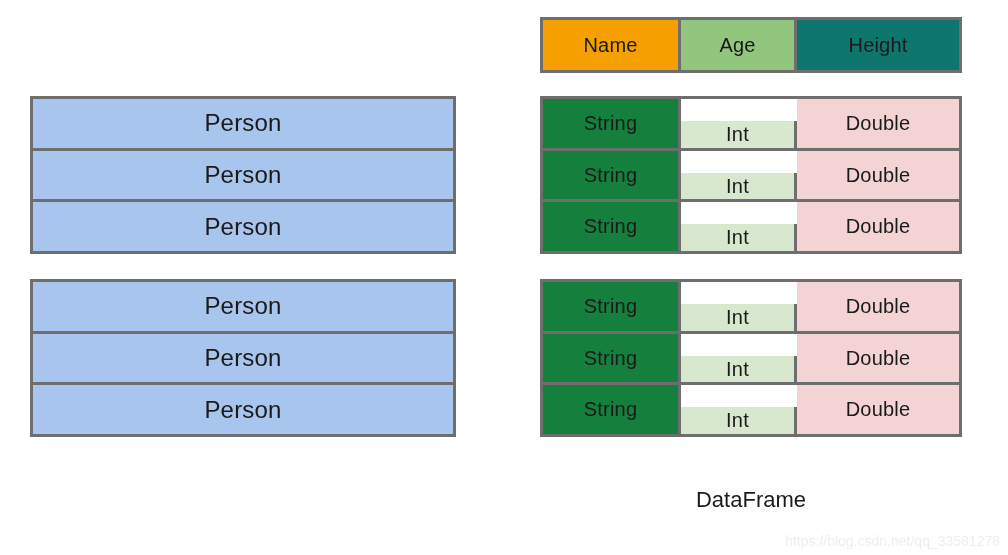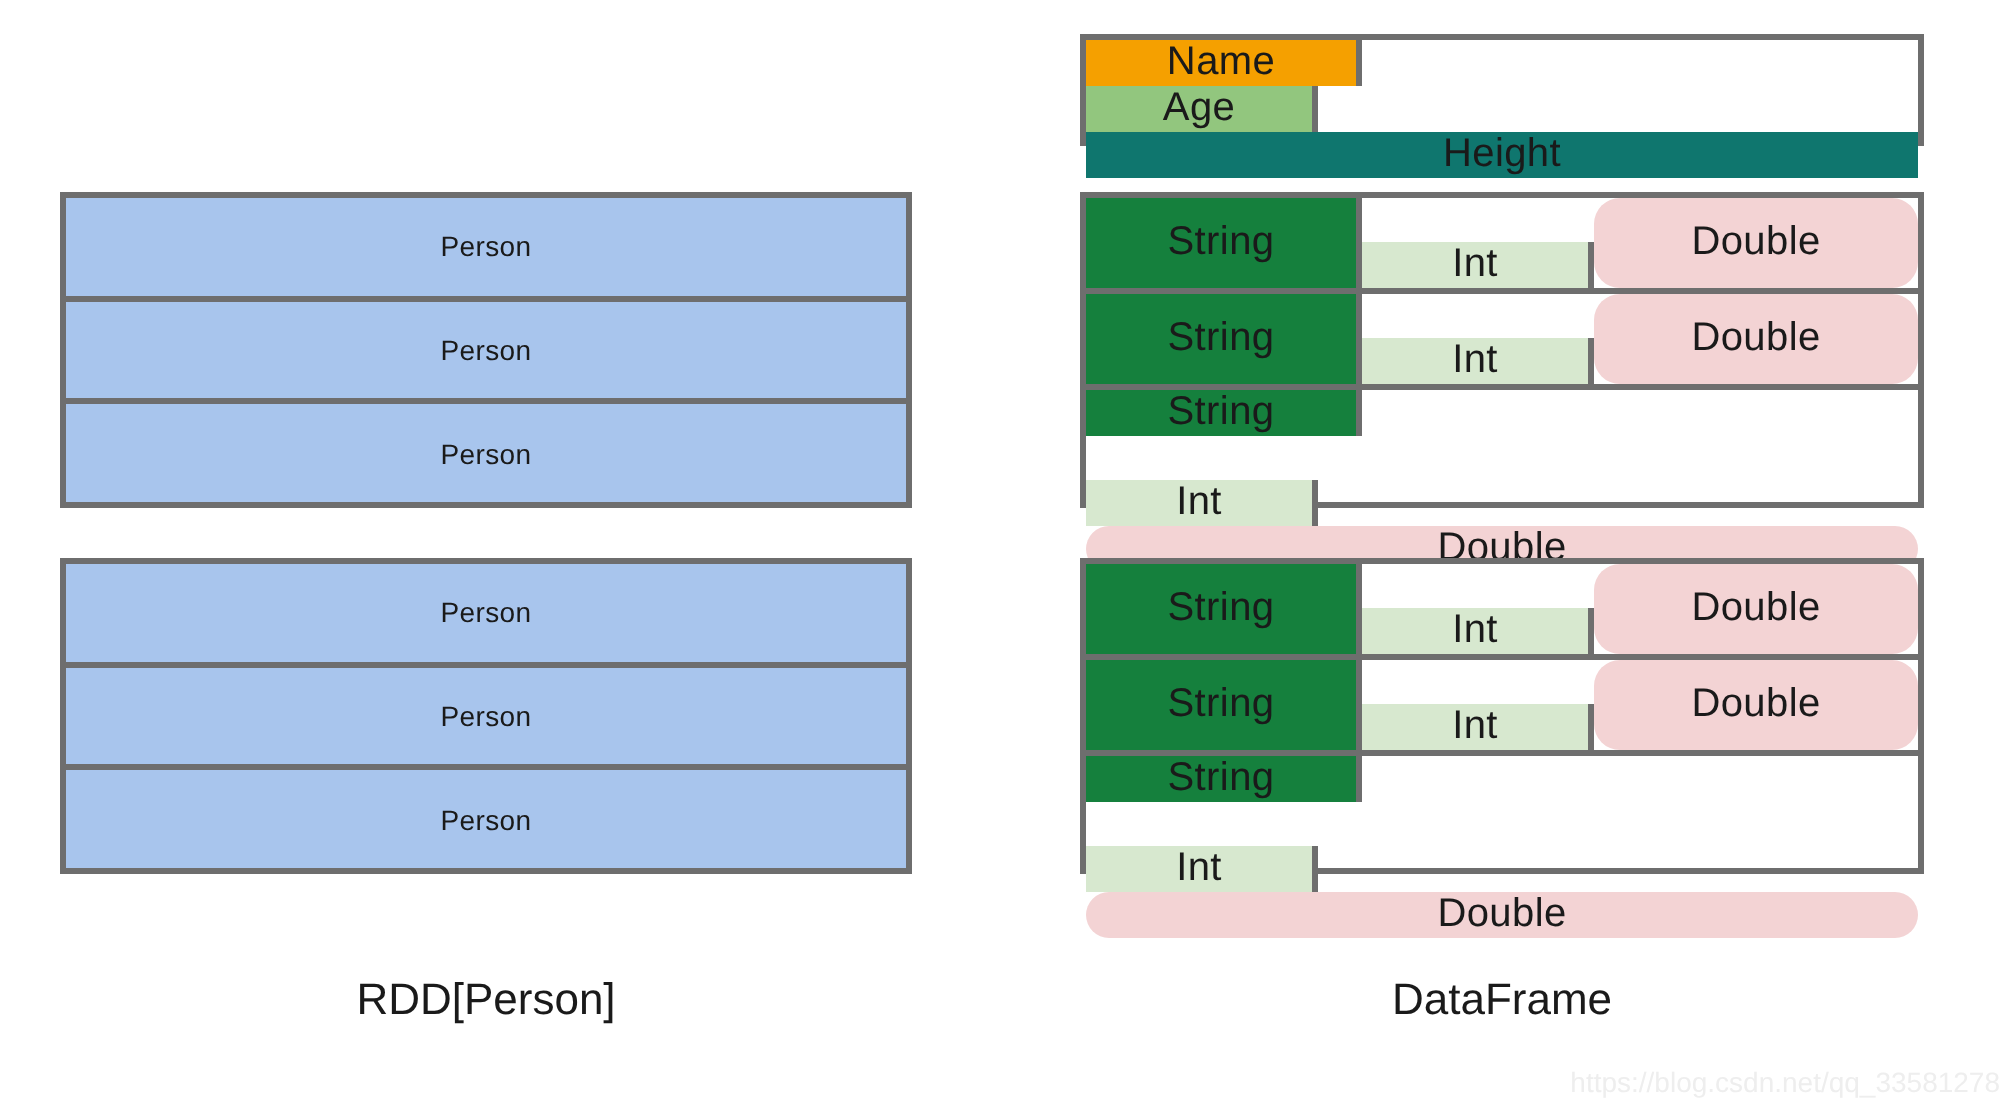--- a/index.html
+++ b/index.html
@@ -33,33 +33,33 @@
 
   
   .rdd-row {
     flex: 1 1 0;
     box-sizing: border-box;
     background: #a8c5ed;
     border-bottom: 3px solid #6e6e6e;
     display: flex;
     align-items: center;
     justify-content: center;
-    font-size: 14px;
+    font-size: 24px;
     letter-spacing: .2px;
   }
   .rdd-row:last-child { border-bottom: none; }
 
   
   .df-row {
     flex: 1 1 0;
     box-sizing: border-box;
     display: flex;
     border-bottom: 3px solid #6e6e6e;
   }
-  .df-row:last-child { border-bottom: none; flex-direction: column; }
+  .df-row:last-child { border-bottom: none; }
 
   .df-cell {
     box-sizing: border-box;
     display: flex;
     align-items: center;
     justify-content: center;
     font-size: 20px;
     border-right: 3px solid #6e6e6e;
     letter-spacing: .2px;
   }
@@ -71,21 +71,21 @@
   .col-height { flex: 1 1 auto; }
 
   
   .hdr-name   { background: #f5a000; }
   .hdr-age    { background: #92c67e; }
   .hdr-height { background: #0f766e; }
 
   
   .cell-name   { background: #15803d; }
   .cell-age    { background: #d7e8cf; margin-top: 22px; }
-  .cell-height { background: #f3d3d4; border-radius: 13px; }
+  .cell-height { background: #f3d3d4; }
 
   
   #df-header    { left: 540px; top: 17px;  width: 422px; height: 56px; }
   #df-group-1   { left: 540px; top: 96px;  width: 422px; height: 158px; }
   #df-group-2   { left: 540px; top: 279px; width: 422px; height: 158px; }
 
   #rdd-group-1  { left: 30px;  top: 96px;  width: 426px; height: 158px; }
   #rdd-group-2  { left: 30px;  top: 279px; width: 426px; height: 158px; }
 
   
@@ -164,18 +164,17 @@
       <div class="df-cell col-age cell-age">Int</div>
       <div class="df-cell col-height cell-height">Double</div>
     </div>
     <div class="df-row">
       <div class="df-cell col-name cell-name">String</div>
       <div class="df-cell col-age cell-age">Int</div>
       <div class="df-cell col-height cell-height">Double</div>
     </div>
   </div>
 
-  <div class="caption" id="caption-rdd">RDD[Person]</div>
   <div class="caption" id="caption-df">DataFrame</div>
 
   <div id="watermark">https://blog.csdn.net/qq_33581278</div>
 
 </div>
 
 </body></html>

